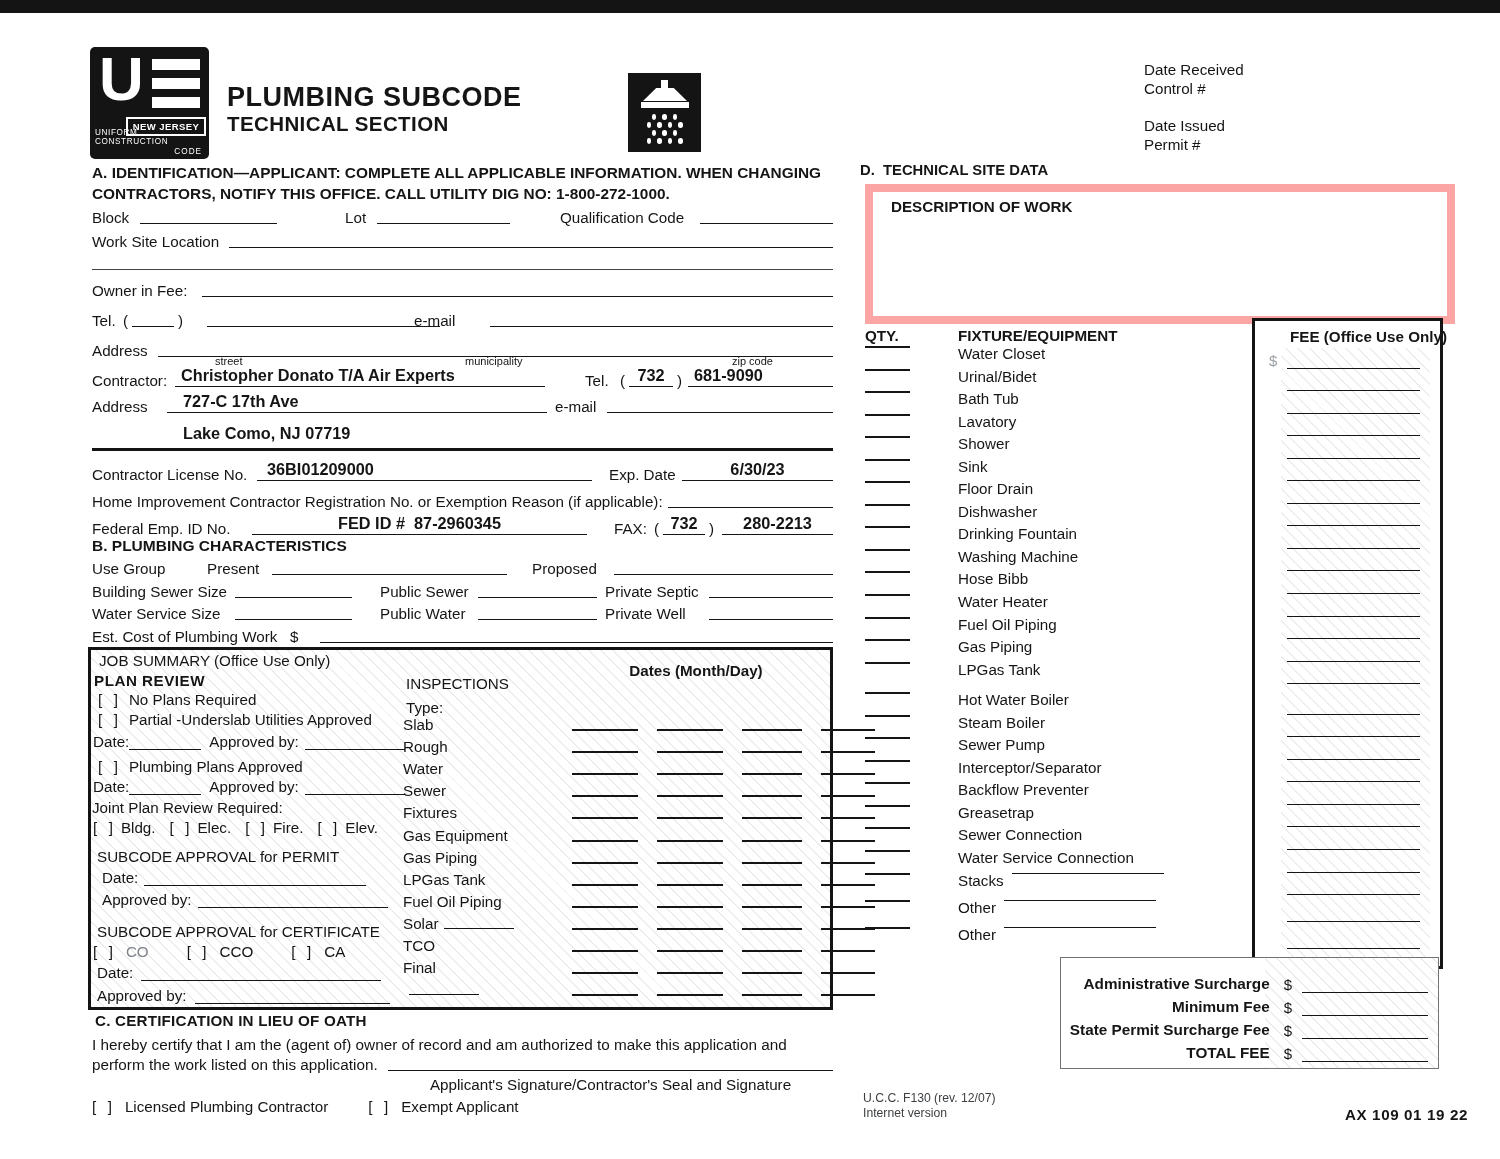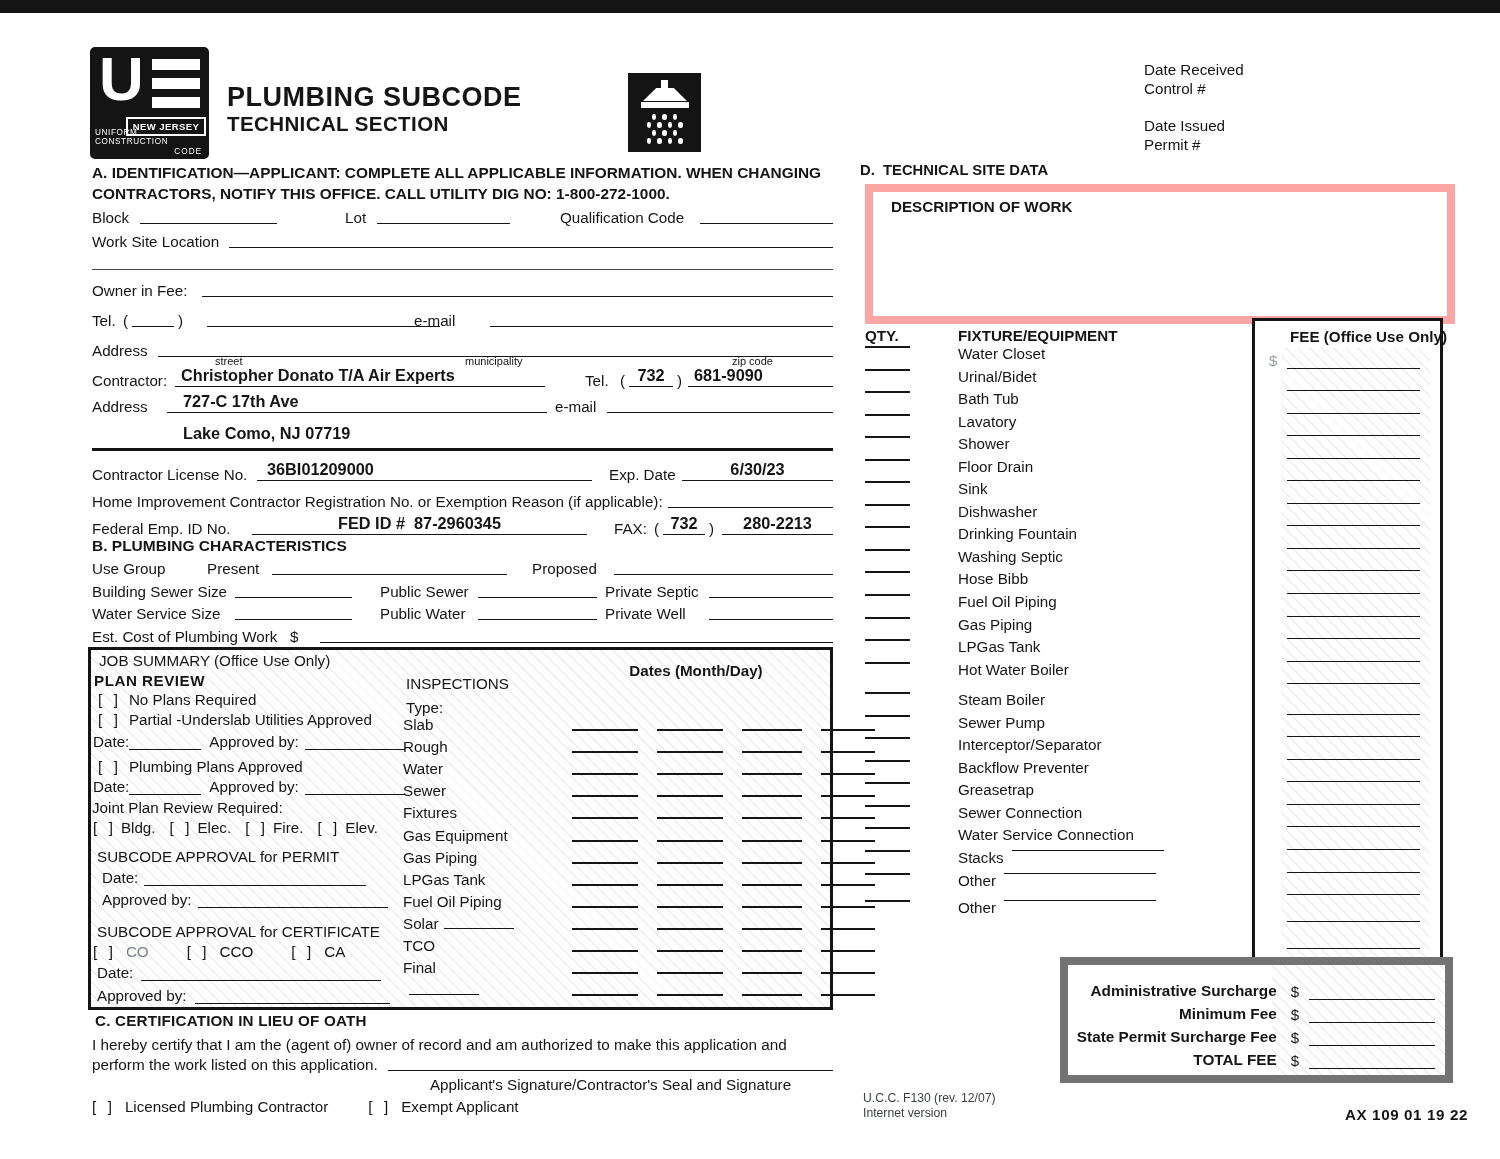--- a/index.html
+++ b/index.html
@@ -51,21 +51,21 @@
   .frow{display:flex;height:22.55px}
   .frow .qtyline{width:45px;border-bottom:2px solid #151515;height:0;margin-bottom:3px;flex:none}
   .frow .flabel{margin-left:48px;font-size:15.2px;line-height:1.05;white-space:nowrap}
   .frow .fline{flex:none;width:152px;border-bottom:1.8px solid #151515;height:0;margin-left:8px;margin-bottom:3px}
   .fixcol .frow:nth-child(16){margin-top:8px}
   .fixcol .frow:nth-child(25),.fixcol .frow:nth-child(26){margin-top:4.5px}
   .feecol{left:1287px;top:346px;width:133px}
   .feecol .frow{border-bottom:1.8px solid #151515;box-sizing:border-box}
   .feecol .frow:nth-child(16){margin-top:8px}
   .feecol .frow:nth-child(25),.feecol .frow:nth-child(26){margin-top:4.5px}
-  #feesummary{left:1060px;top:957px;width:377px;height:110px;border:8px solid #737373;background:#fff}
+  #feesummary{left:1060px;top:957px;width:377px;height:110px;border:1px solid #737373;background:#fff}
   #feesummary .sumhatch{position:absolute;right:0;top:0;bottom:0;width:46%}
   .sumrow{position:relative;display:flex;align-items:flex-end;height:23px;padding-right:10px;justify-content:flex-end}
   .sumrow .slab{font-size:15.3px;font-weight:600;white-space:nowrap}
   .sumrow .sdollar{margin:0 10px 0 14px;font-size:15px}
   .sumrow .sline{width:126px;border-bottom:1.8px solid #151515;height:12px}
   .smallnote{font-size:12.2px;color:#3d4043;white-space:nowrap}
   .graydollar{color:#9aa0a6;font-size:15px}
 </style>
 </head>
 <body>
@@ -511,46 +511,51 @@
         <span class="flabel">Lavatory</span>
 
       </div>
       <div class="frow">
         <span class="qtyline"></span>
         <span class="flabel">Shower</span>
 
       </div>
       <div class="frow">
         <span class="qtyline"></span>
+        <span class="flabel">Sink</span>
+
+      </div>
+      <div class="frow">
+        <span class="qtyline"></span>
         <span class="flabel">Floor Drain</span>
 
       </div>
       <div class="frow">
         <span class="qtyline"></span>
-        <span class="flabel">Sink</span>
-
-      </div>
-      <div class="frow">
-        <span class="qtyline"></span>
         <span class="flabel">Dishwasher</span>
 
       </div>
       <div class="frow">
         <span class="qtyline"></span>
         <span class="flabel">Drinking Fountain</span>
 
       </div>
       <div class="frow">
         <span class="qtyline"></span>
-        <span class="flabel">Washing Septic</span>
+        <span class="flabel">Washing Machine</span>
 
       </div>
       <div class="frow">
         <span class="qtyline"></span>
         <span class="flabel">Hose Bibb</span>
+
+      </div>
+      <div class="frow">
+        <span class="qtyline"></span>
+        <span class="flabel">Water Heater</span>
 
       </div>
       <div class="frow">
         <span class="qtyline"></span>
         <span class="flabel">Fuel Oil Piping</span>
 
       </div>
       <div class="frow">
         <span class="qtyline"></span>
         <span class="flabel">Gas Piping</span>

